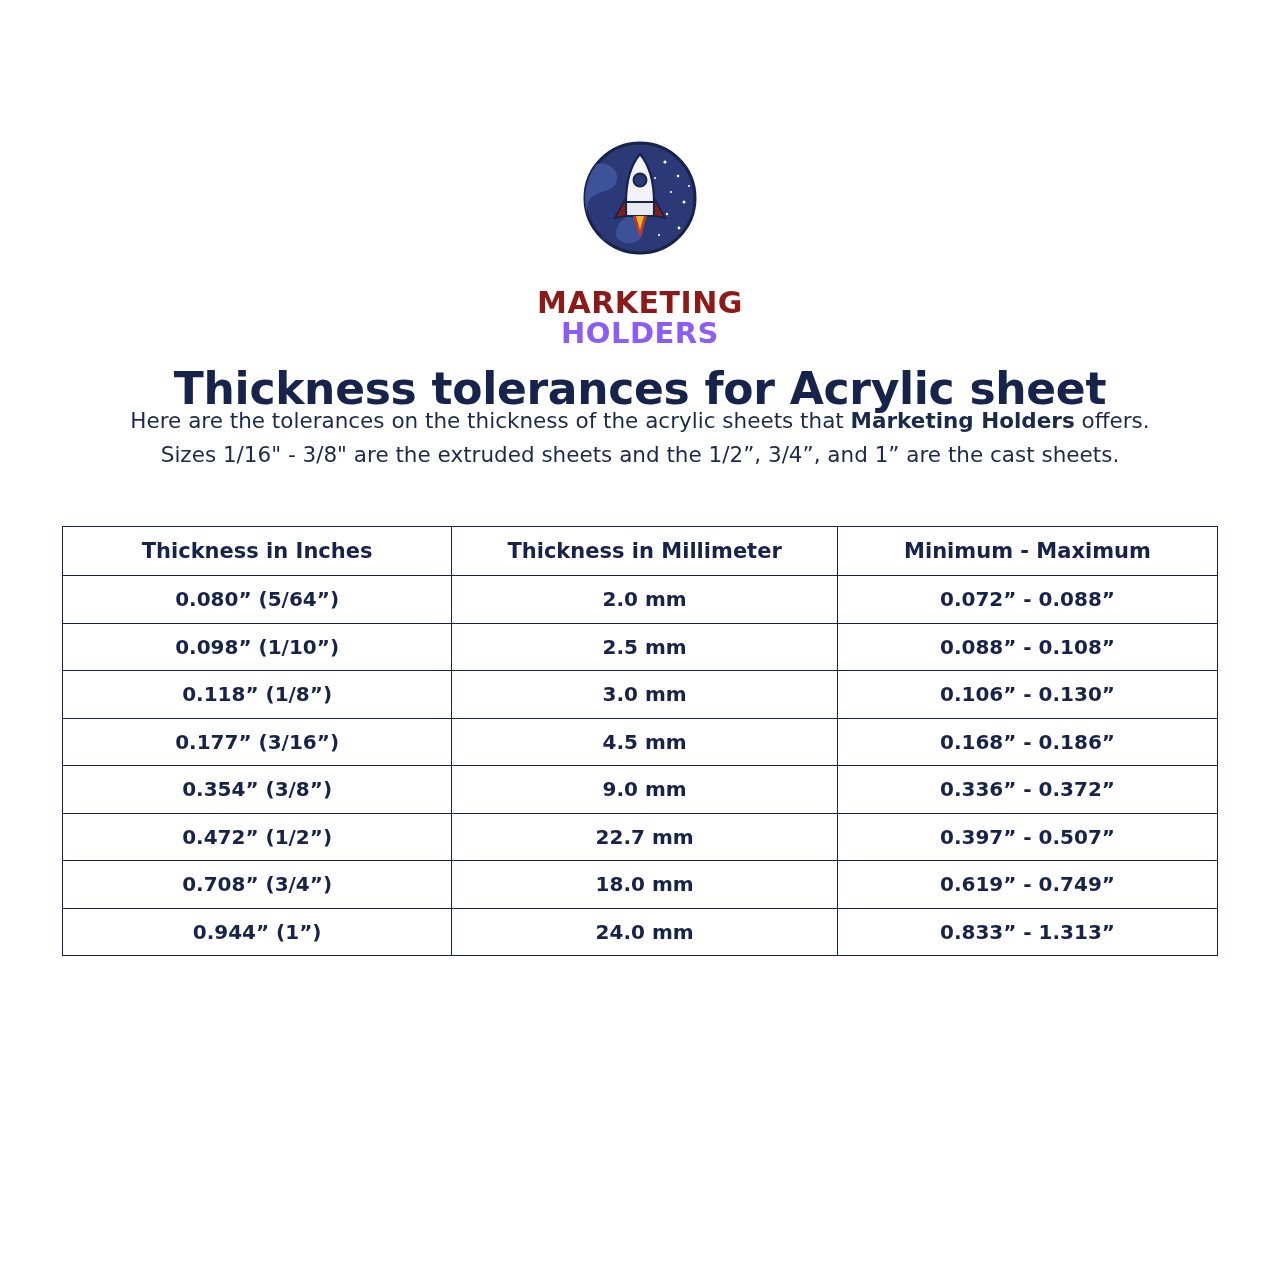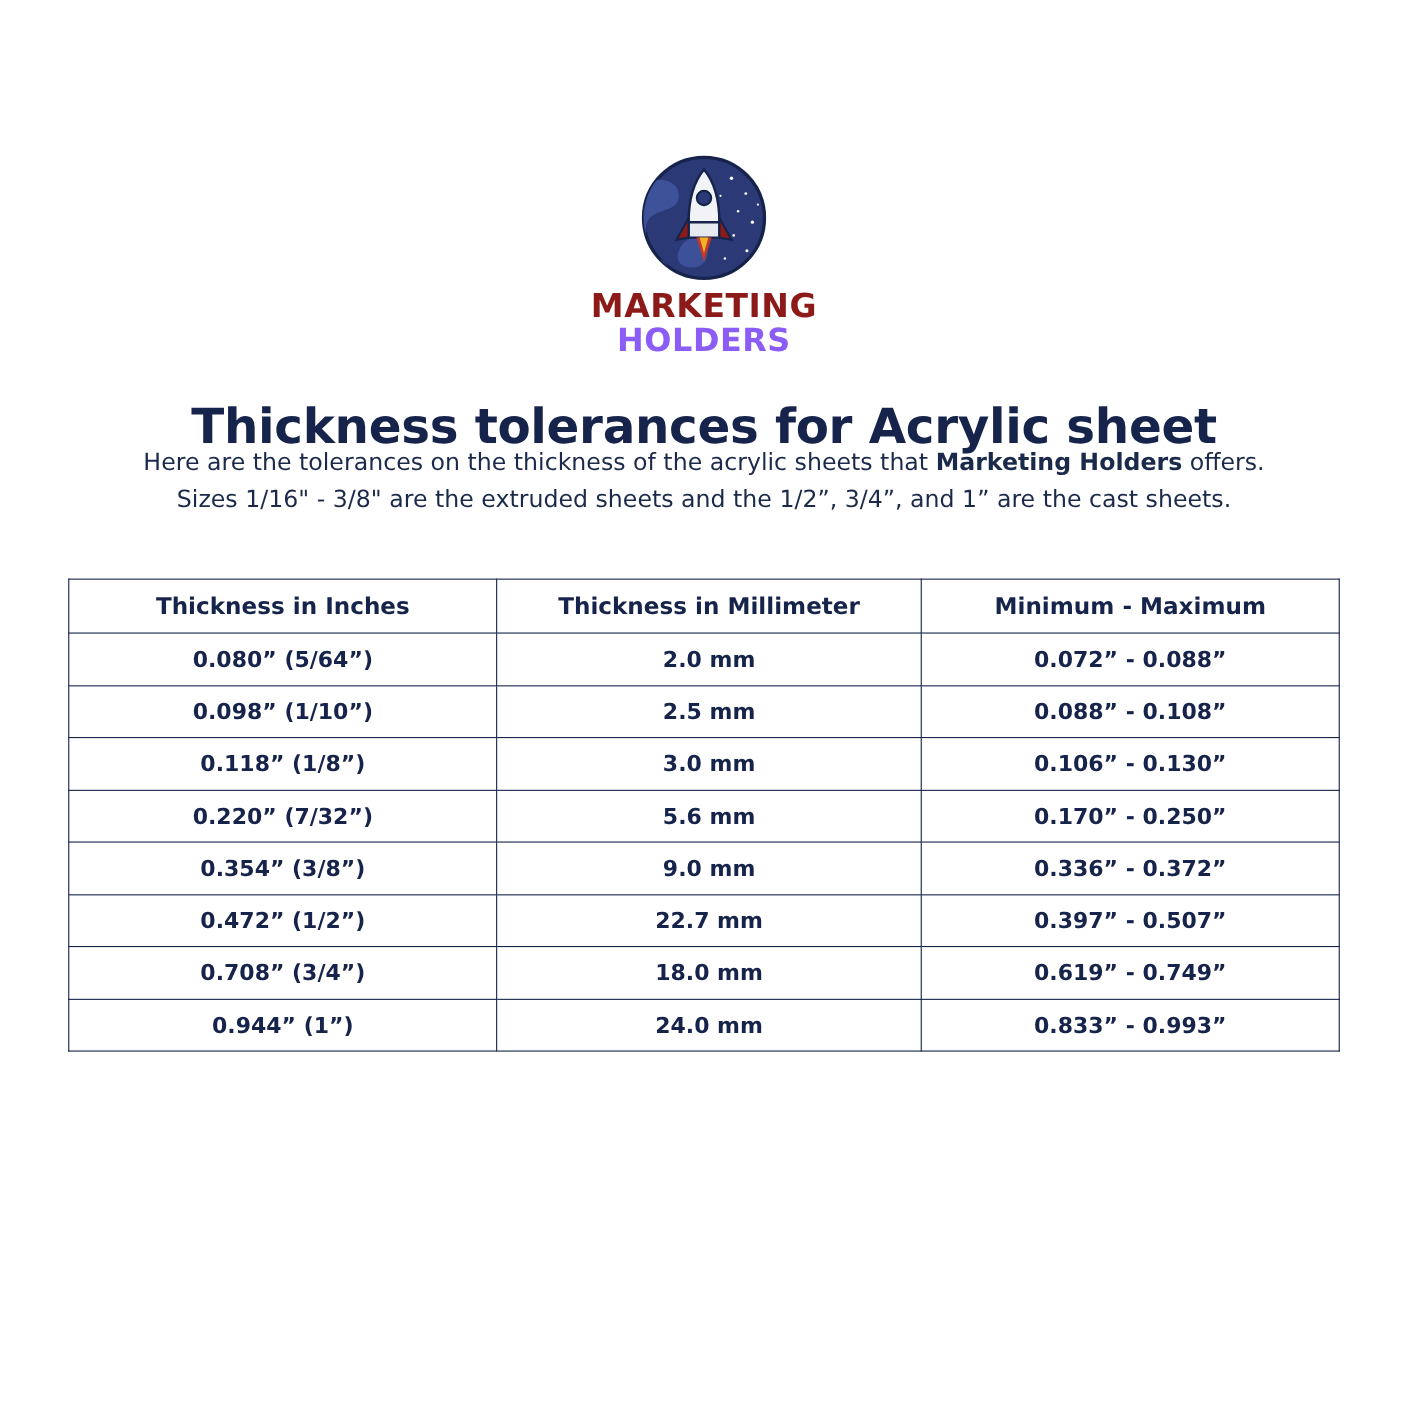--- a/index.html
+++ b/index.html
@@ -23,20 +23,21 @@
 
   
   .logo-wrap {
     position: absolute;
     top: 140px;
     left: 0;
     width: 1280px;
     display: flex;
     flex-direction: column;
     align-items: center;
+    gap: 24px;
   }
   .logo-badge {
     position: relative;
     width: 186px;
     height: 122px;
   }
   .logo-text {
     margin-top: 2px;
     text-align: center;
     line-height: 1.0;
@@ -203,41 +204,41 @@
           <td>0.098” (1/10”)</td>
           <td>2.5 mm</td>
           <td>0.088” - 0.108”</td>
         </tr>
         <tr>
           <td>0.118” (1/8”)</td>
           <td>3.0 mm</td>
           <td>0.106” - 0.130”</td>
         </tr>
         <tr>
-          <td>0.220” (7/32”)</td>
-          <td>5.6 mm</td>
-          <td>0.170” - 0.250”</td>
+          <td>0.177” (3/16”)</td>
+          <td>4.5 mm</td>
+          <td>0.168” - 0.186”</td>
         </tr>
         <tr>
           <td>0.354” (3/8”)</td>
           <td>9.0 mm</td>
           <td>0.336” - 0.372”</td>
         </tr>
         <tr>
           <td>0.472” (1/2”)</td>
           <td>22.7 mm</td>
           <td>0.397” - 0.507”</td>
         </tr>
         <tr>
           <td>0.708” (3/4”)</td>
           <td>18.0 mm</td>
           <td>0.619” - 0.749”</td>
         </tr>
         <tr>
           <td>0.944” (1”)</td>
           <td>24.0 mm</td>
-          <td>0.833” - 0.993”</td>
+          <td>0.833” - 1.313”</td>
         </tr>
       </tbody>
     </table>
   </div>
 
 </div>
 
 </body></html>

